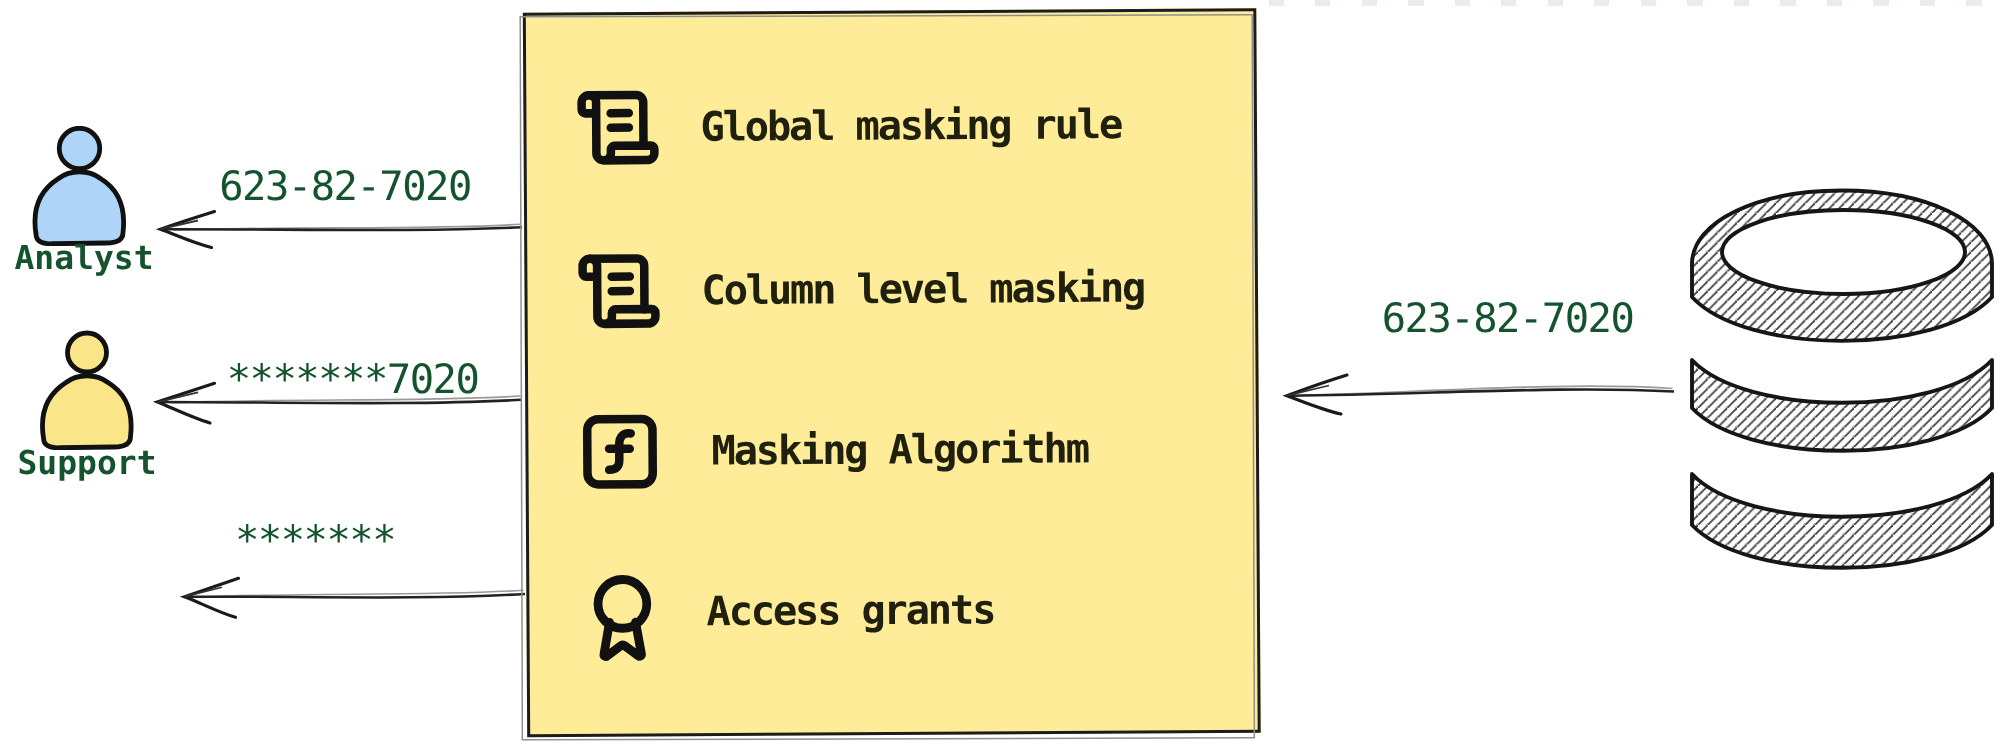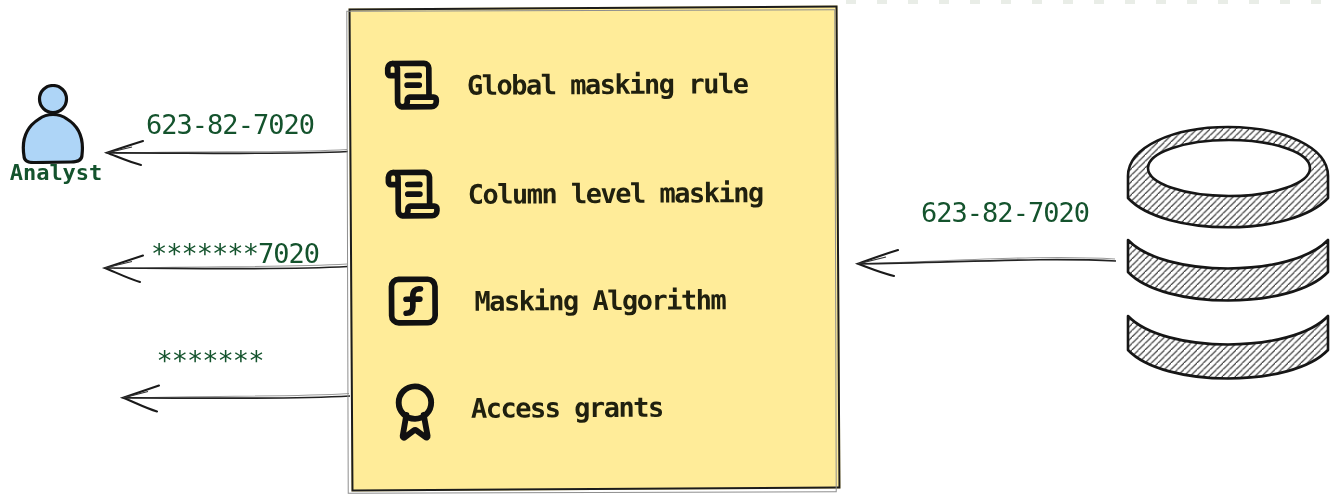--- a/index.html
+++ b/index.html
@@ -99,20 +99,27 @@
   <div class="top-dashes"></div>
 
   <div class="persona" style="left:8px; top:84px; width:96px;">
     <svg width="78" height="80" viewBox="0 0 78 80" style="margin-left:5px;">
       <circle class="p-outline" cx="40" cy="15" r="13.5" style="fill: rgb(174, 213, 247);"></circle>
       <path class="p-outline" d="M11,72 Q7,47 26,35 Q32,30.5 40,30.5 Q48,30.5 54,35 Q72,46 69,71 Q69,78 58,78 L22,78.5 Q11,79 11,72 Z" style="fill: rgb(174, 213, 247);"></path>
     </svg>
     <div class="persona-label" style="left:0; top:76px; width:96px;">Analyst</div>
   </div>
 
+  <div class="persona" style="left:10px; top:220px; width:96px;">
+    <svg width="78" height="80" viewBox="0 0 78 80" style="margin-left:8px;">
+      <circle class="p-outline" cx="40" cy="15" r="13" style="fill: rgb(250, 229, 136);"></circle>
+      <path class="p-outline" d="M11,72 Q7,47 26,35 Q32,30.5 40,30.5 Q48,30.5 54,35 Q72,46 69,71 Q69,78 58,78 L22,78.5 Q11,79 11,72 Z" style="fill: rgb(250, 229, 136);"></path>
+    </svg>
+    <div class="persona-label" style="left:0; top:77px; width:96px;">Support</div>
+  </div>
 
 
   <div class="value-label" style="left:120px; top:109px; width:220px;">623-82-7020</div>
   <svg class="arrow" style="left:96px; top:137px;" width="254" height="30" viewBox="0 0 254 30">
     <path class="a-line2" d="M251,12.5 C 185,16.5 100,13.5 20,16.5"></path>
     <path class="a-line" d="M252,14.5 C 180,18 92,15.5 13,15.8"></path>
     <path class="a-head" d="M47,4 C 31,9 19,13 11,15.8 C 21,19.5 33,25 45,28"></path>
     <path class="a-tick" d="M11,15.8 L36,10"></path>
   </svg>
 

